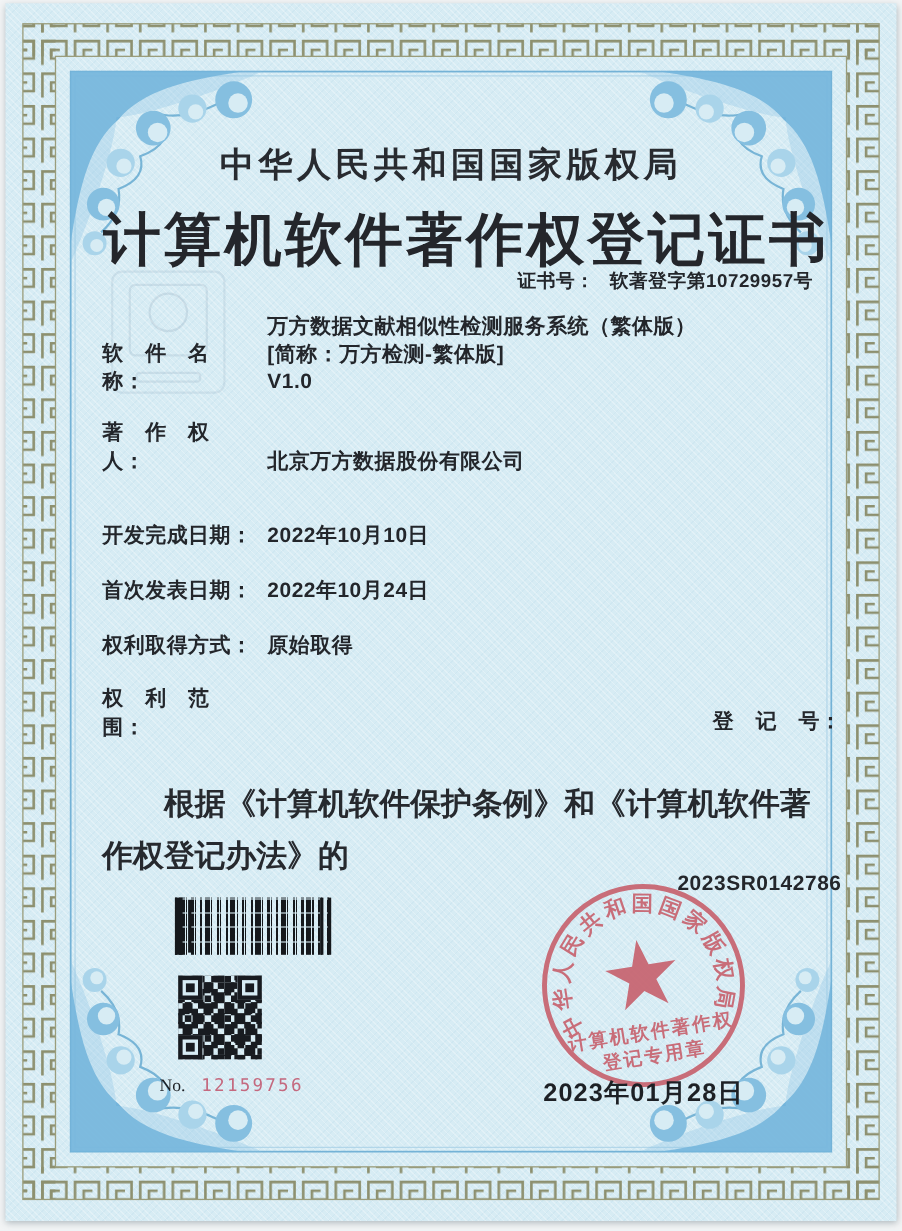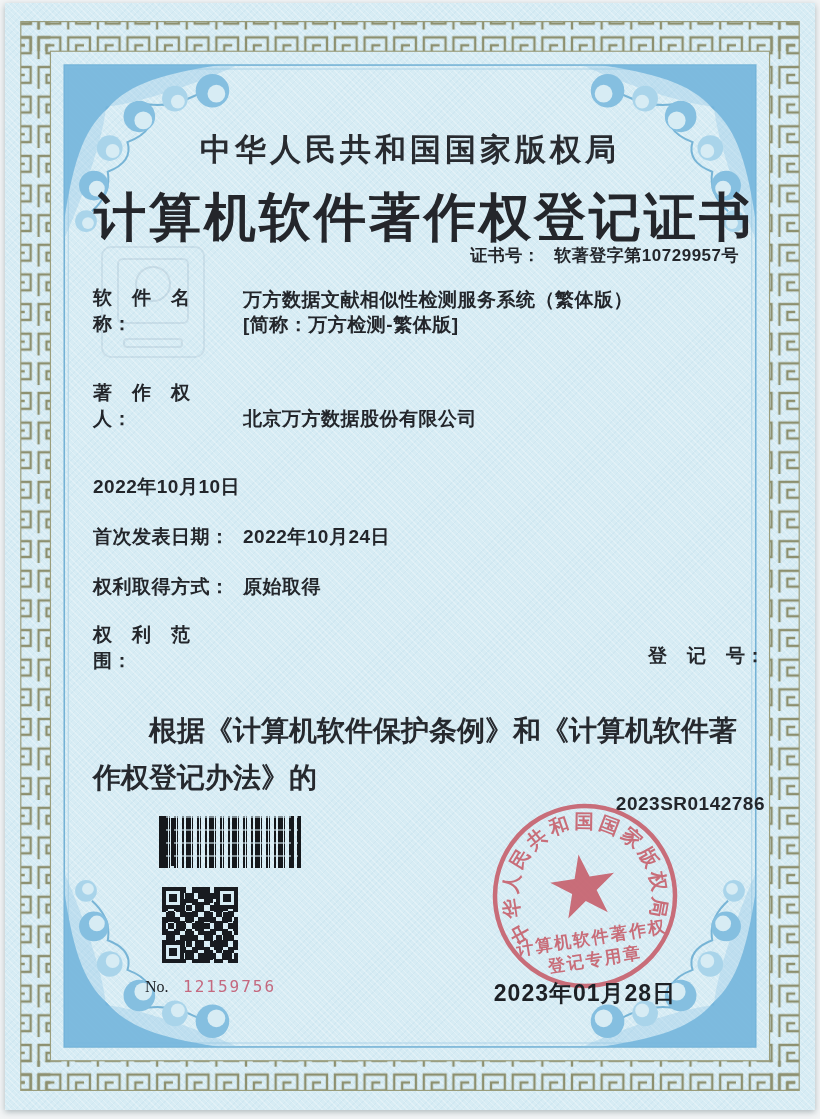--- a/index.html
+++ b/index.html
@@ -168,27 +168,29 @@
   <div class="cert-no">
     <span>证书号：</span><span class="gap"></span><span>软著登字第10729957号</span>
   </div>
 
   <div class="fields">
     <div class="row row-name">
       <span class="lbl">软　件　名　称：</span>
       <span class="val">
         <div class="vline">万方数据文献相似性检测服务系统（繁体版）</div>
         <div class="vline">[简称：万方检测-繁体版]</div>
+        <div class="vline">V1.0</div>
       </span>
     </div>
     <div class="row row-owner">
       <span class="lbl">著　作　权　人：</span>
       <span class="val">北京万方数据股份有限公司</span>
     </div>
     <div class="row row-dev">
+      <span class="lbl">开发完成日期：</span>
       <span class="val">2022年10月10日</span>
     </div>
     <div class="row row-pub">
       <span class="lbl">首次发表日期：</span>
       <span class="val">2022年10月24日</span>
     </div>
     <div class="row row-acq">
       <span class="lbl">权利取得方式：</span>
       <span class="val">原始取得</span>
     </div>

